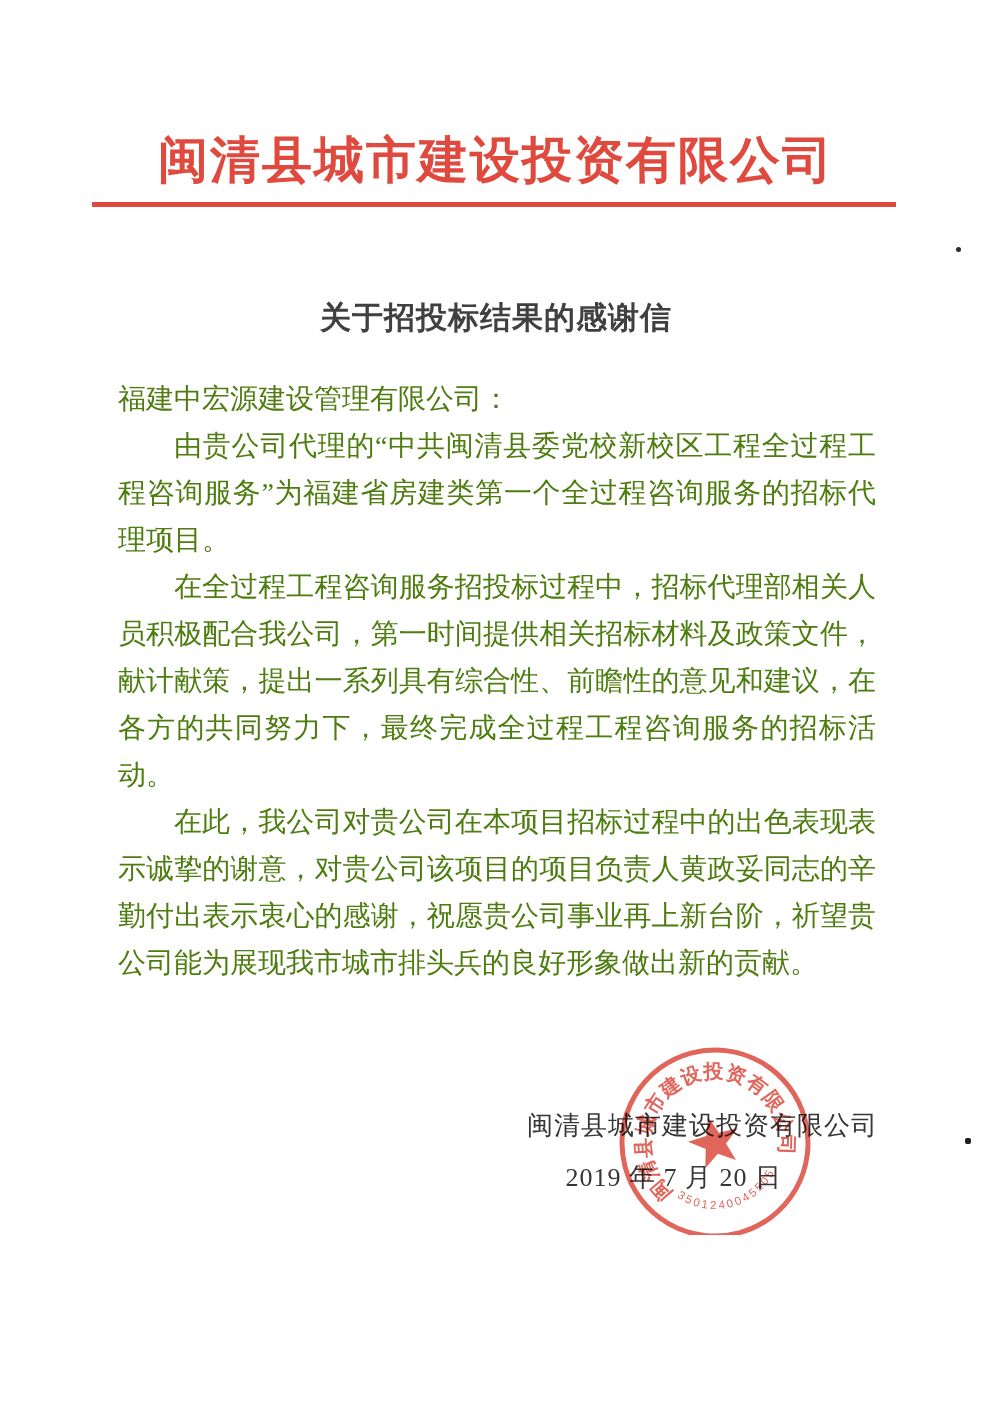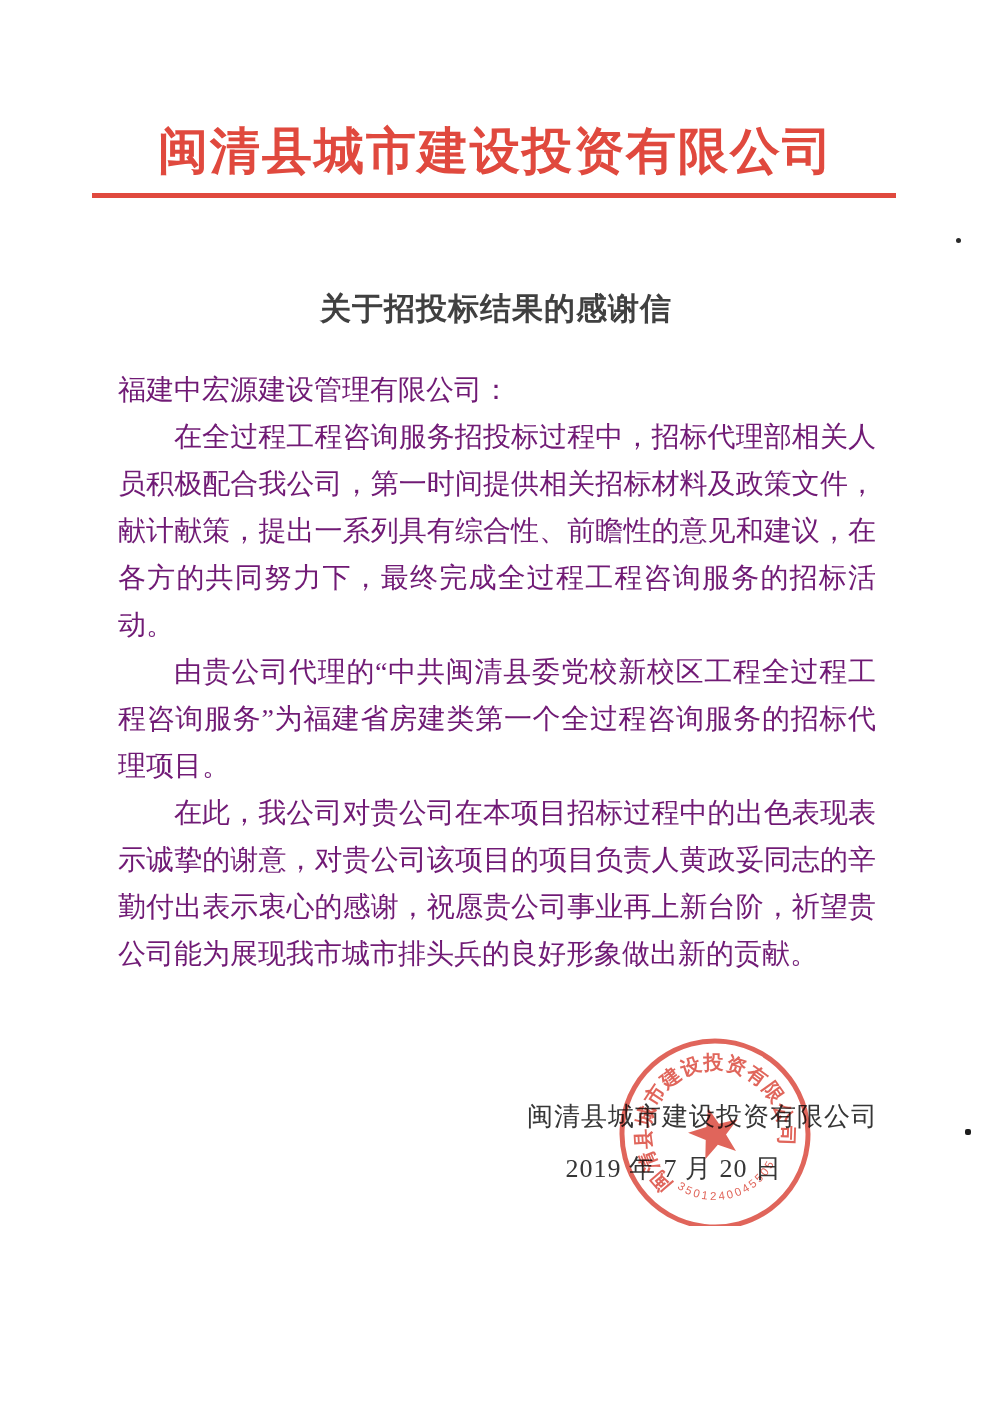--- a/index.html
+++ b/index.html
@@ -1,21 +1,21 @@
 <!DOCTYPE html>
 <html><head>
 <meta charset="utf-8">
 <style>
   * { margin: 0; padding: 0; box-sizing: border-box; }
   html, body { background: #ffffff; }
   .page {
     position: relative;
     width: 992px;
     height: 1226px;
-    margin: 0 auto;
+    margin: 9px auto;
     background: #ffffff;
     overflow: hidden;
     font-family: "Liberation Serif", serif;
     color: #343434;
   }
   .letterhead-title {
     position: absolute;
     top: 118px;
     left: 0;
     width: 100%;
@@ -45,21 +45,21 @@
     color: #404040;
   }
   .letter-body {
     position: absolute;
     top: 366px;
     left: 118px;
     width: 758px;
     font-size: 28px;
     line-height: 47px;
     text-align: justify;
-    color: #701a75;
+    color: #4d7c0f;
   }
   .letter-body p { margin: 0; }
   .letter-body .para { text-indent: 2em; }
   .sign-company {
     position: absolute;
     top: 1099px;
     right: 114px;
     font-size: 26px;
     letter-spacing: 1px;
     color: #363636;
@@ -98,22 +98,22 @@
 <div class="page" style="background-color: rgb(255, 255, 255);">
 
   <div class="letterhead-title" style="color: rgb(224, 73, 62);">闽清县城市建设投资有限公司</div>
 
   <div class="letterhead-rule" style="background-color: rgb(224, 73, 62);"></div>
 
   <h1 class="doc-title">关于招投标结果的感谢信</h1>
 
   <section class="letter-body">
     <p class="salutation">福建中宏源建设管理有限公司：</p>
+    <p class="para">由贵公司代理的“中共闽清县委党校新校区工程全过程工程咨询服务”为福建省房建类第一个全过程咨询服务的招标代理项目。</p>
     <p class="para">在全过程工程咨询服务招投标过程中，招标代理部相关人员积极配合我公司，第一时间提供相关招标材料及政策文件，献计献策，提出一系列具有综合性、前瞻性的意见和建议，在各方的共同努力下，最终完成全过程工程咨询服务的招标活动。</p>
-    <p class="para">由贵公司代理的“中共闽清县委党校新校区工程全过程工程咨询服务”为福建省房建类第一个全过程咨询服务的招标代理项目。</p>
     <p class="para">在此，我公司对贵公司在本项目招标过程中的出色表现表示诚挚的谢意，对贵公司该项目的项目负责人黄政妥同志的辛勤付出表示衷心的感谢，祝愿贵公司事业再上新台阶，祈望贵公司能为展现我市城市排头兵的良好形象做出新的贡献。</p>
   </section>
 
   <div class="sign-company">闽清县城市建设投资有限公司</div>
 
   <div class="sign-date">2019 年 7 月 20 日</div>
 
   <div class="seal" style="color: rgb(220, 80, 68);">
     <svg viewBox="0 0 200 200" xmlns="http://www.w3.org/2000/svg">
       <defs>

